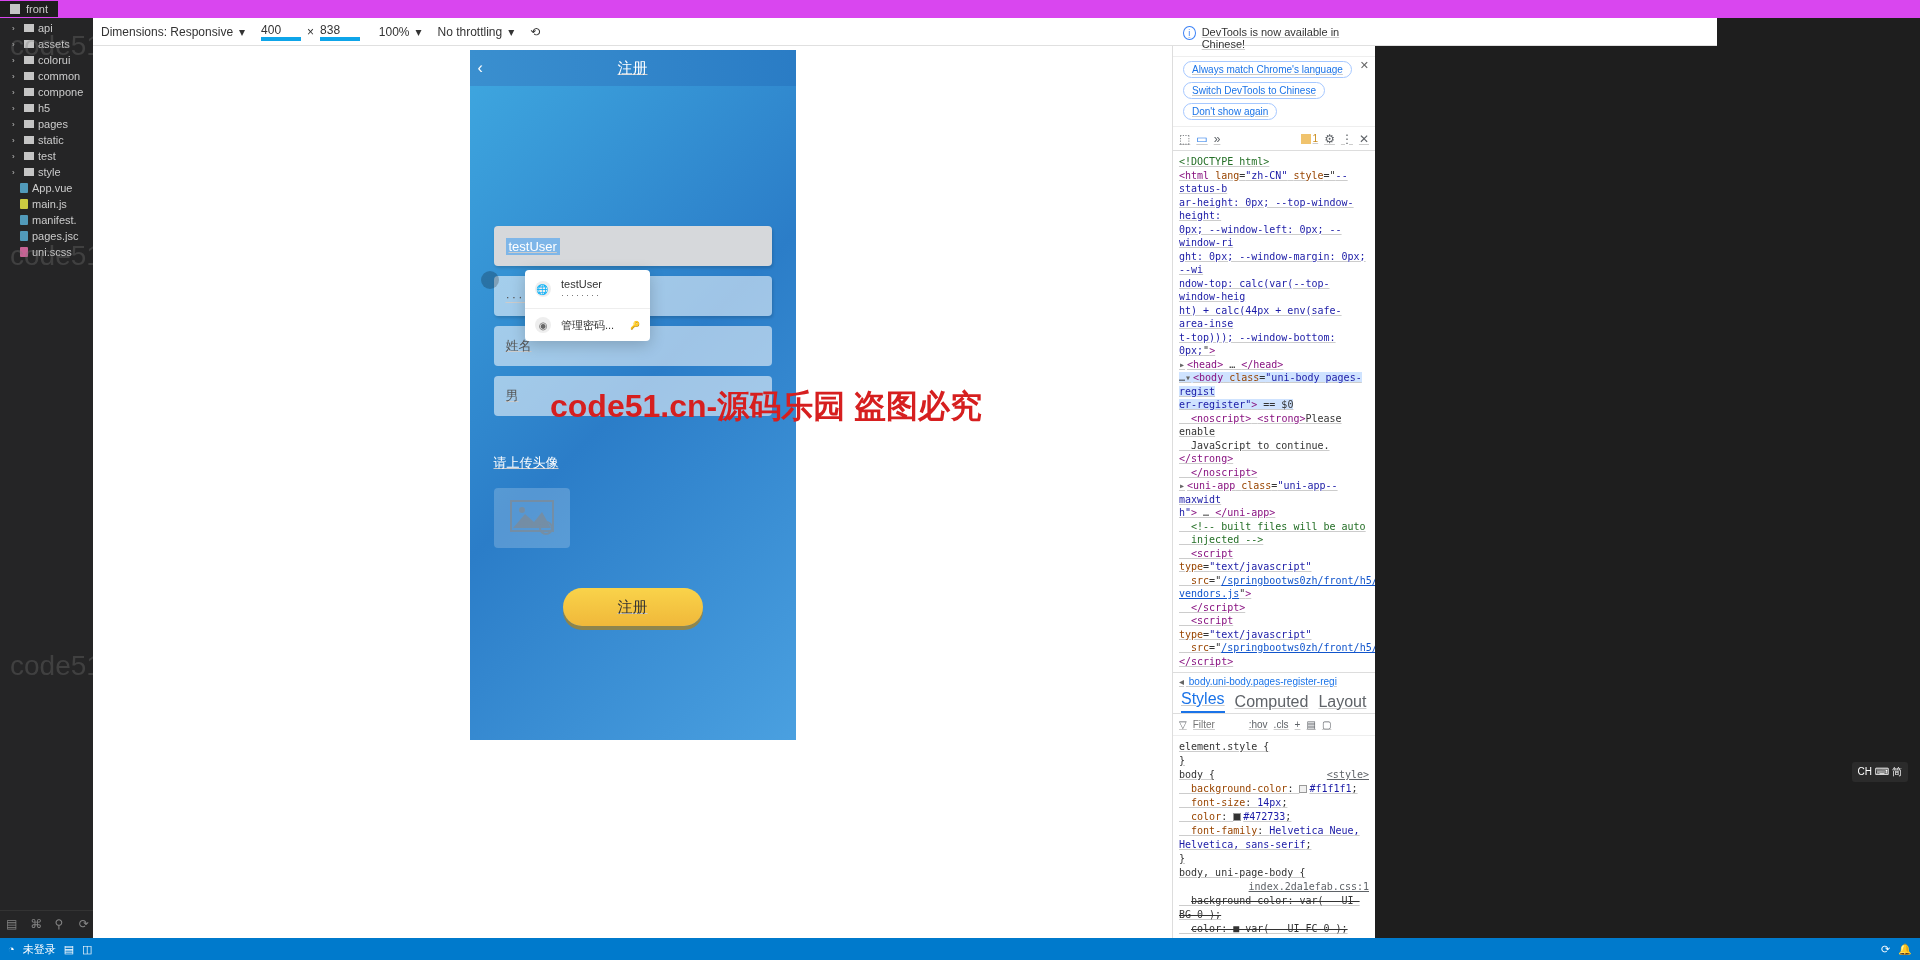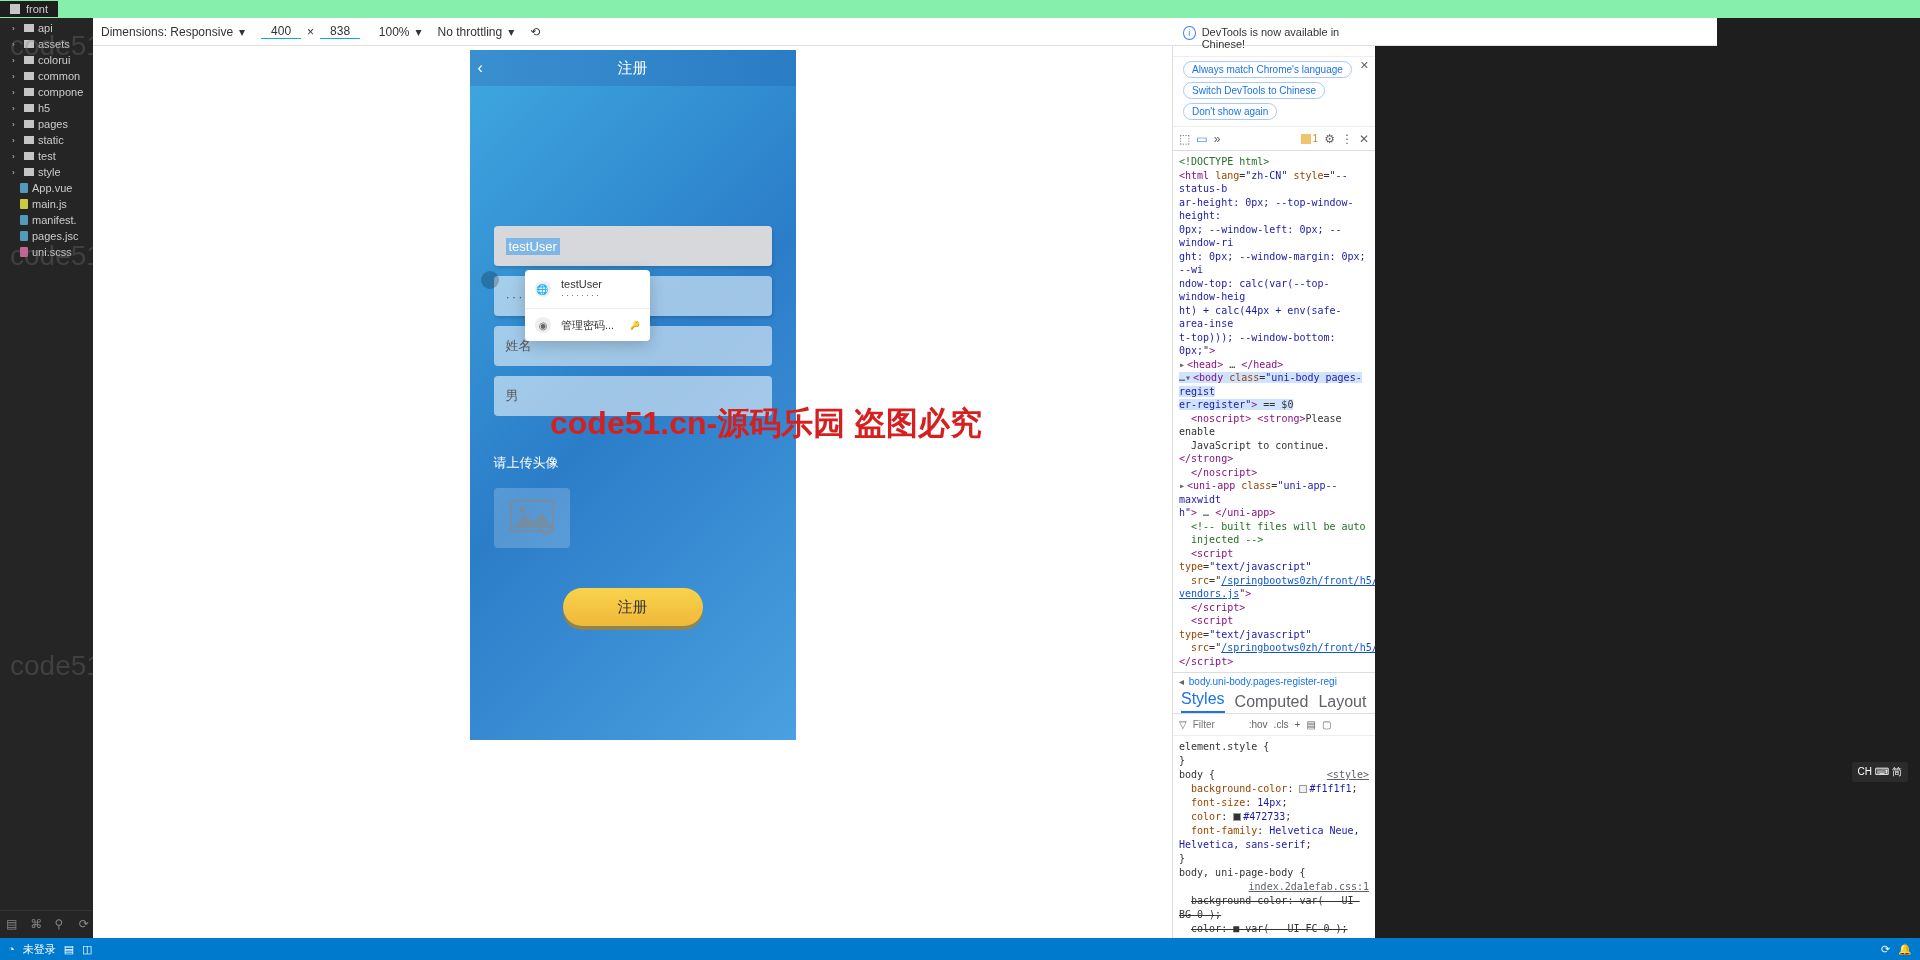--- a/index.html
+++ b/index.html
@@ -7,41 +7,41 @@
   font-family: "Microsoft YaHei", "Helvetica Neue", Helvetica, sans-serif;
   background: #1e1e1e;
   color: #cccccc;
   font-size: 12px;
   overflow: hidden;
   height: 100vh;
   display: flex;
   flex-direction: column;
 }
 .tabs-bar {
-  height: 18px; background: #86efac; display: flex; align-items: center;
+  height: 18px; background: #d946ef; display: flex; align-items: center;
 }
 .tab {
   padding: 2px 10px; background: #1e1e1e; color: #cccccc; display: flex;
   align-items: center; gap: 6px; font-size: 11px;
 }
 .tab-icon { width: 10px; height: 10px; background: #c5c5c5; }
 .main-area { flex: 1; display: flex; overflow: hidden; }
 .sidebar {
   width: 93px; background: #252526; color: #cccccc; display: flex;
   flex-direction: column; font-size: 11px;
 }
 .tree { flex: 1; overflow: hidden; padding-top: 2px; }
 .tree-node { display: flex; align-items: center; padding: 2px 0 2px 12px; gap: 4px; white-space: nowrap; }
 .tree-node.file { padding-left: 20px; }
 .chevron { font-size: 8px; color: #c5c5c5; width: 8px; }
 .folder-icon { width: 10px; height: 8px; background: #c5c5c5; }
 .file-icon { width: 8px; height: 10px; background: #519aba; border-radius: 1px; }
 .sidebar-bottom { height: 28px; background: #252526; display: flex; align-items: center; gap: 10px; padding-left: 6px; border-top: 1px solid #333; }
 .sidebar-bottom .icon-btn { width: 16px; height: 16px; color: #858585; font-size: 12px; }
-.center-area { flex: 1; display: flex; flex-direction: column; background: #ec4899; }
+.center-area { flex: 1; display: flex; flex-direction: column; background: #ec4899; text-decoration: underline; }
 .browser {
   flex: 1; display: flex; background: #ffffff; margin: 0;
   position: relative;
 }
 .devtools-toolbar {
   position: absolute; top: 0; left: 0; right: 203px; height: 28px;
   background: #ffffff; border-bottom: 1px solid #e0e0e0; display: flex;
   align-items: center; gap: 6px; padding: 0 8px; color: #333; font-size: 12px;
 }
 .viewport {
@@ -140,25 +140,25 @@
   position: fixed; right: 12px; bottom: 178px; background: #2b2b2b; color: #fff;
   padding: 3px 6px; border-radius: 3px; font-size: 10px; display: flex; gap: 4px;
 }
 .watermark {
   position: fixed; inset: 0; pointer-events: none; z-index: 0;
 }
 .watermark span {
   position: absolute; color: rgba(120,120,120,0.32); font-size: 28px; font-weight: 500;
 }
 .copyright-watermark {
-  position: fixed; top: 402px; left: 550px; color: #d61f1f; font-size: 32px;
+  position: fixed; top: 385px; left: 550px; color: #d61f1f; font-size: 32px;
   font-weight: 600; z-index: 10; pointer-events: none;
 }
 .devtools-toolbar select, .devtools-toolbar input { border: none; background: transparent; font-size: 12px; color: #333; }
-.devtools-toolbar .dim-input { width: 40px; text-align: center; border-bottom: 1px solid #0ea5e9; }
+.devtools-toolbar .dim-input { width: 40px; text-align: left; border-bottom: 4px solid #0ea5e9; }
 .right-dark { width: 545px; background: #1e1e1e; }
 </style>
 </head>
 <body>
 
 <div class="watermark">
   <span style="top:30px;left:10px">code51.cn</span>
   <span style="top:30px;left:230px">code51.cn</span>
   <span style="top:30px;left:450px">code51.cn</span>
   <span style="top:30px;left:670px">code51.cn</span>

